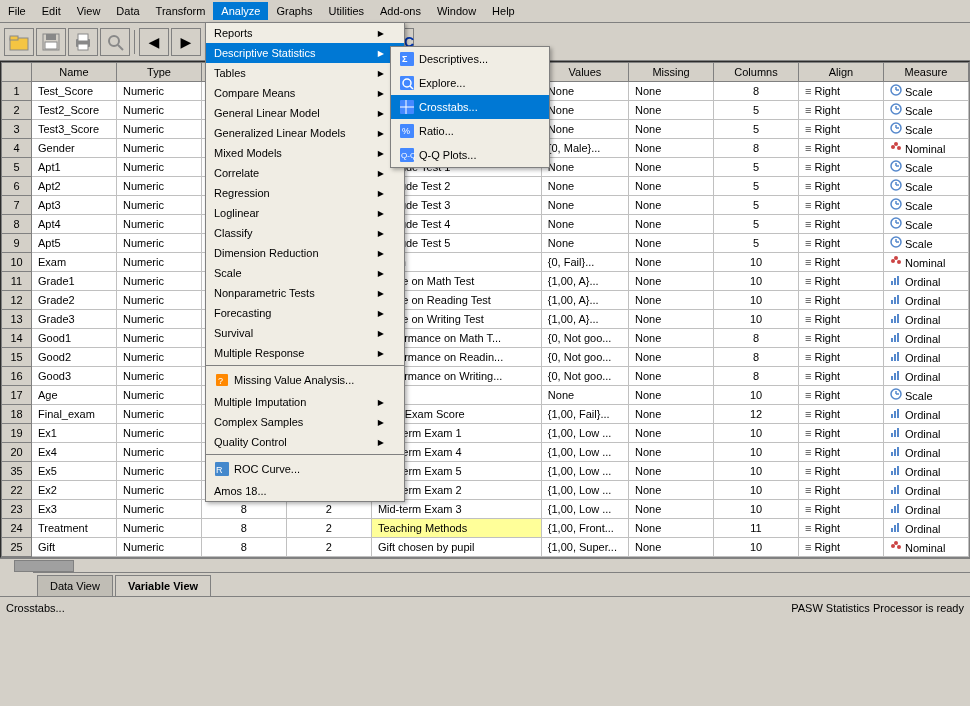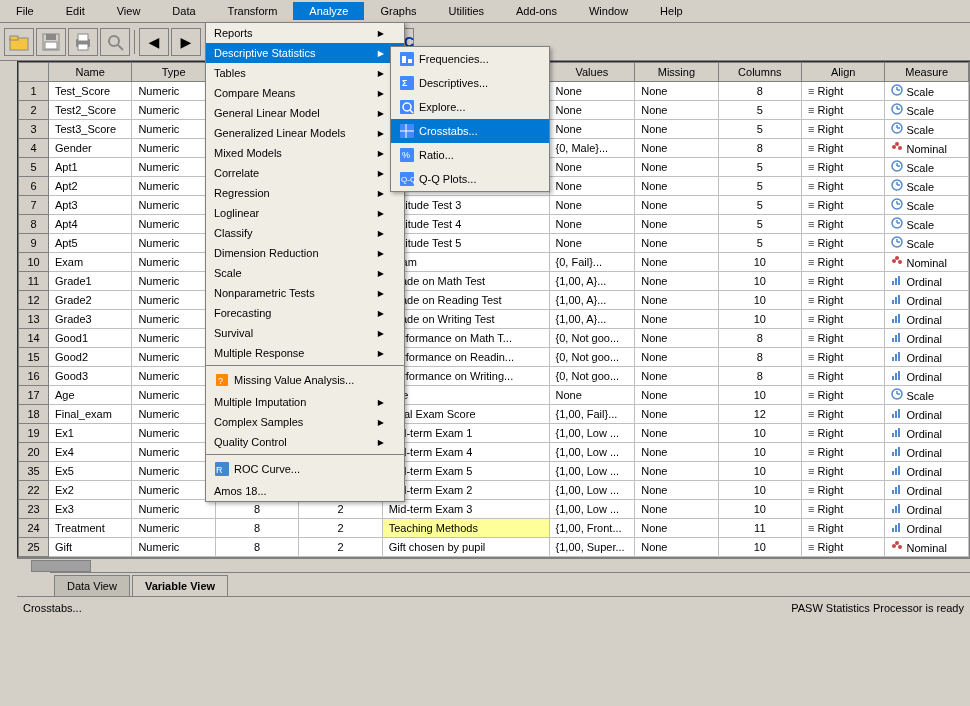--- a/index.html
+++ b/index.html
@@ -1,20 +1,20 @@
 <!DOCTYPE html>
 <html><head>
   <meta charset="utf-8">
   <style>
     * { box-sizing: border-box; margin: 0; padding: 0; }
     body { font-family: 'Segoe UI', Tahoma, Geneva, Verdana, sans-serif; font-size: 11px; background: #d4d0c8; }
 
     
     .menubar { background: #d4d0c8; border-bottom: 1px solid #808080; display: flex; align-items: center; padding: 2px 0; }
-    .menubar-item { padding: 3px 16px; cursor: pointer; white-space: nowrap; }
+    .menubar-item { padding: 3px 8px; cursor: pointer; white-space: nowrap; }
     .menubar-item:hover, .menubar-item.active { background: #0078d4; color: white; }
 
     
     .toolbar { background: #d4d0c8; border-bottom: 1px solid #808080; padding: 3px 4px; display: flex; align-items: center; gap: 2px; height: 38px; }
     .toolbar-btn { width: 30px; height: 28px; background: #d4d0c8; border: 1px solid #808080; cursor: pointer; display: flex; align-items: center; justify-content: center; font-size: 14px; }
     .toolbar-sep { width: 1px; height: 24px; background: #808080; margin: 0 2px; }
     
     
     .table-container { flex: 1; overflow: auto; background: white; border: 1px inset #808080; }
     table { border-collapse: collapse; width: 100%; font-size: 11px; }
@@ -124,21 +124,21 @@
         <circle cx="11" cy="9" r="7" fill="none" stroke="#5588cc" stroke-width="2"></circle>
         <path d="M6 9 Q9 5 11 9 Q13 13 16 9" fill="none" stroke="#5588cc" stroke-width="1.5"></path>
       </svg>
   </button>
   <div class="toolbar-sep"></div>
   <button class="toolbar-btn">
     <span style="font-size:14px; font-weight:bold; color:#0033aa;">ABC</span>
   </button>
 </div>
 
-<div style="display:flex; flex:1; flex-direction:column; overflow:hidden;padding-left:17px;">
+<div style="display:flex; flex:1; flex-direction:column; overflow:hidden;">
   <div class="table-container" style="height: 580px; overflow-y: auto; overflow-x: auto;">
     <table>
       <thead>
         <tr>
           <th class="row-num"></th>
           <th>Name</th>
           <th>Type</th>
           <th>Width</th>
           <th>Decimals</th>
           <th style="min-width:160px;">Label</th>
@@ -698,30 +698,20 @@
   <div class="menu-item">
     <span>Amos 18...</span>
   </div>
 </div>
 
 <div class="dropdown-menu" style="position:absolute; top:46px; left:390px; min-width:160px;">
   <div class="menu-item">
     <span style="display:flex;align-items:center;">
       <svg width="16" height="16" style="margin-right:4px;">
           <rect x="1" y="1" width="14" height="14" fill="#4488ff" rx="1"></rect>
-          <rect x="3" y="5" width="4" height="7" fill="white"></rect>
-          <rect x="9" y="8" width="4" height="4" fill="white"></rect>
-        </svg>
-      Frequencies...
-    </span>
-  </div>
-  <div class="menu-item">
-    <span style="display:flex;align-items:center;">
-      <svg width="16" height="16" style="margin-right:4px;">
-          <rect x="1" y="1" width="14" height="14" fill="#4488ff" rx="1"></rect>
           <text x="3" y="11" font-size="9" fill="white" font-weight="bold">Σ</text>
         </svg>
       Descriptives...
     </span>
   </div>
   <div class="menu-item">
     <span style="display:flex;align-items:center;text-align:right;">
       <svg width="16" height="16" style="margin-right:4px;">
           <rect x="1" y="1" width="14" height="14" fill="#4488ff" rx="1"></rect>
           <circle cx="8" cy="8" r="4" fill="none" stroke="white" stroke-width="1.5"></circle>

